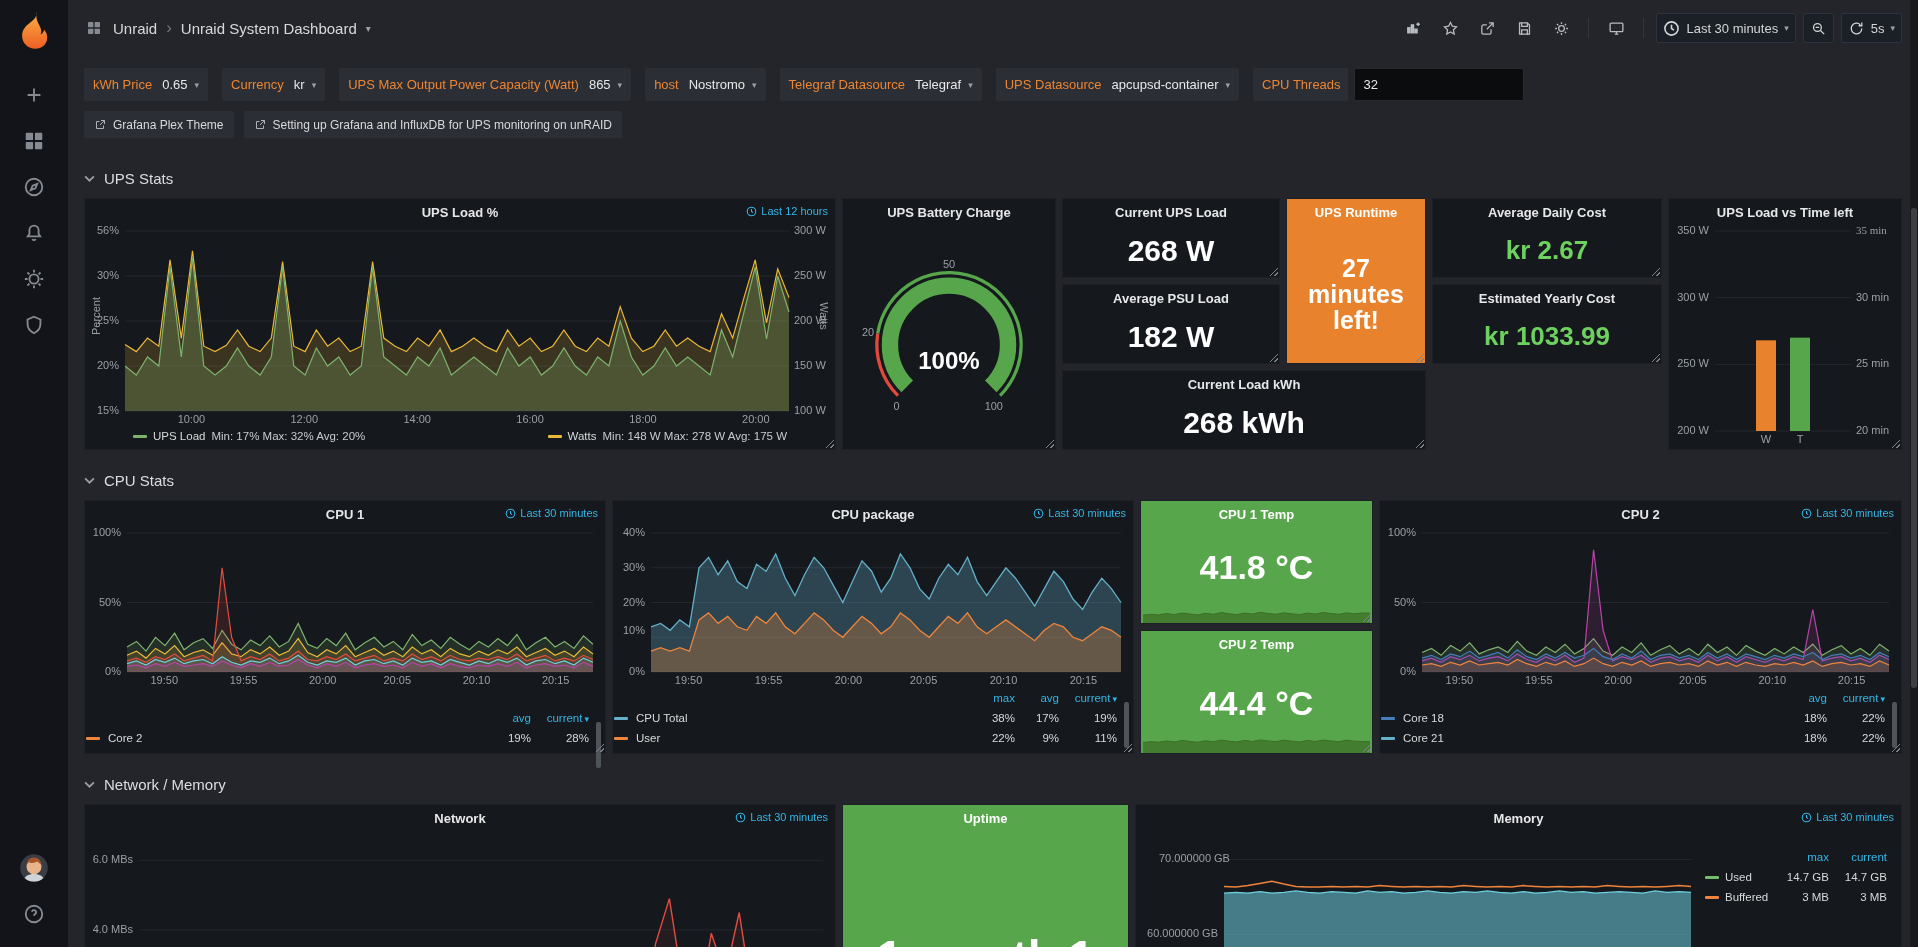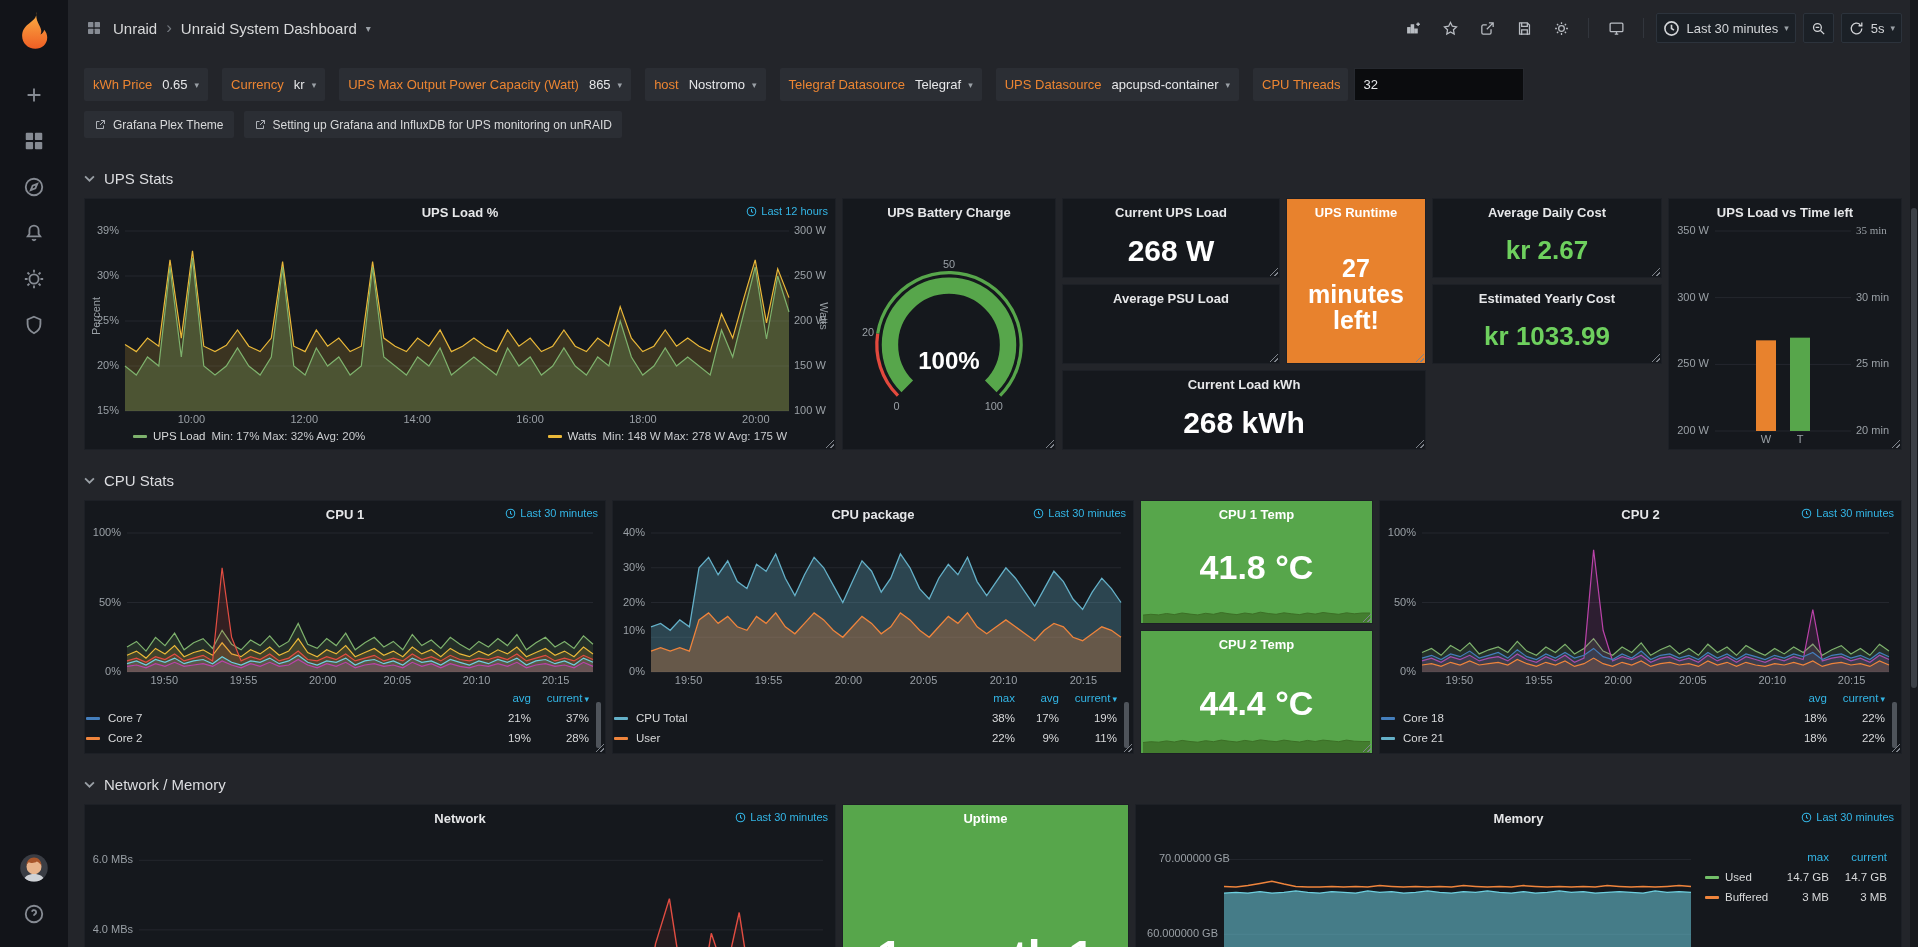--- a/index.html
+++ b/index.html
@@ -346,21 +346,21 @@
             <line x1="40" x2="704" y1="6" y2="6" stroke="#24272e" stroke-width="1"></line>
             <line x1="40" x2="704" y1="51" y2="51" stroke="#24272e" stroke-width="1"></line>
             <line x1="40" x2="704" y1="96" y2="96" stroke="#24272e" stroke-width="1"></line>
             <line x1="40" x2="704" y1="141" y2="141" stroke="#24272e" stroke-width="1"></line>
             <line x1="40" x2="704" y1="186" y2="186" stroke="#24272e" stroke-width="1"></line>
             <path d="M40.0 119.4 L51.3 126.6 L62.5 113.1 L73.8 121.2 L85.0 34.8 L96.3 113.1 L107.5 25.8 L118.8 121.2 L130.0 126.6 L141.3 120.3 L152.5 105.0 L163.8 121.2 L175.1 126.6 L186.3 113.1 L197.6 36.6 L208.8 121.2 L220.1 126.6 L231.3 105.0 L242.6 121.2 L253.8 113.1 L265.1 126.6 L276.3 121.2 L287.6 36.6 L298.8 113.1 L310.1 121.2 L321.4 126.6 L332.6 113.1 L343.9 121.2 L355.1 105.0 L366.4 126.6 L377.6 121.2 L388.9 113.1 L400.1 121.2 L411.4 126.6 L422.6 105.0 L433.9 121.2 L445.2 113.1 L456.4 126.6 L467.7 121.2 L478.9 105.0 L490.2 121.2 L501.4 126.6 L512.7 113.1 L523.9 121.2 L535.2 81.6 L546.4 113.1 L557.7 126.6 L568.9 121.2 L580.2 105.0 L591.5 121.2 L602.7 113.1 L614.0 121.2 L625.2 126.6 L636.5 88.8 L647.7 113.1 L659.0 72.6 L670.2 34.8 L681.5 97.8 L692.7 43.8 L704.0 72.6 L704 186 L40 186 Z" fill="#eab839" fill-opacity="0.18" stroke="none"></path>
             <path d="M40.0 119.4 L51.3 126.6 L62.5 113.1 L73.8 121.2 L85.0 34.8 L96.3 113.1 L107.5 25.8 L118.8 121.2 L130.0 126.6 L141.3 120.3 L152.5 105.0 L163.8 121.2 L175.1 126.6 L186.3 113.1 L197.6 36.6 L208.8 121.2 L220.1 126.6 L231.3 105.0 L242.6 121.2 L253.8 113.1 L265.1 126.6 L276.3 121.2 L287.6 36.6 L298.8 113.1 L310.1 121.2 L321.4 126.6 L332.6 113.1 L343.9 121.2 L355.1 105.0 L366.4 126.6 L377.6 121.2 L388.9 113.1 L400.1 121.2 L411.4 126.6 L422.6 105.0 L433.9 121.2 L445.2 113.1 L456.4 126.6 L467.7 121.2 L478.9 105.0 L490.2 121.2 L501.4 126.6 L512.7 113.1 L523.9 121.2 L535.2 81.6 L546.4 113.1 L557.7 126.6 L568.9 121.2 L580.2 105.0 L591.5 121.2 L602.7 113.1 L614.0 121.2 L625.2 126.6 L636.5 88.8 L647.7 113.1 L659.0 72.6 L670.2 34.8 L681.5 97.8 L692.7 43.8 L704.0 72.6 " fill="none" stroke="#eab839" stroke-width="1.2"></path>
             <path d="M40.0 141.0 L51.3 150.0 L62.5 132.0 L73.8 141.0 L85.0 42.0 L96.3 132.0 L107.5 33.0 L118.8 141.0 L130.0 150.0 L141.3 141.0 L152.5 123.0 L163.8 141.0 L175.1 150.0 L186.3 132.0 L197.6 42.0 L208.8 141.0 L220.1 150.0 L231.3 123.0 L242.6 141.0 L253.8 132.0 L265.1 150.0 L276.3 141.0 L287.6 42.0 L298.8 132.0 L310.1 141.0 L321.4 150.0 L332.6 132.0 L343.9 141.0 L355.1 123.0 L366.4 150.0 L377.6 141.0 L388.9 132.0 L400.1 141.0 L411.4 150.0 L422.6 123.0 L433.9 141.0 L445.2 132.0 L456.4 150.0 L467.7 141.0 L478.9 123.0 L490.2 141.0 L501.4 150.0 L512.7 132.0 L523.9 141.0 L535.2 96.0 L546.4 132.0 L557.7 150.0 L568.9 141.0 L580.2 123.0 L591.5 141.0 L602.7 132.0 L614.0 141.0 L625.2 150.0 L636.5 105.0 L647.7 132.0 L659.0 87.0 L670.2 42.0 L681.5 114.0 L692.7 51.0 L704.0 87.0 L704 186 L40 186 Z" fill="#7eb26d" fill-opacity="0.25" stroke="none"></path>
             <path d="M40.0 141.0 L51.3 150.0 L62.5 132.0 L73.8 141.0 L85.0 42.0 L96.3 132.0 L107.5 33.0 L118.8 141.0 L130.0 150.0 L141.3 141.0 L152.5 123.0 L163.8 141.0 L175.1 150.0 L186.3 132.0 L197.6 42.0 L208.8 141.0 L220.1 150.0 L231.3 123.0 L242.6 141.0 L253.8 132.0 L265.1 150.0 L276.3 141.0 L287.6 42.0 L298.8 132.0 L310.1 141.0 L321.4 150.0 L332.6 132.0 L343.9 141.0 L355.1 123.0 L366.4 150.0 L377.6 141.0 L388.9 132.0 L400.1 141.0 L411.4 150.0 L422.6 123.0 L433.9 141.0 L445.2 132.0 L456.4 150.0 L467.7 141.0 L478.9 123.0 L490.2 141.0 L501.4 150.0 L512.7 132.0 L523.9 141.0 L535.2 96.0 L546.4 132.0 L557.7 150.0 L568.9 141.0 L580.2 123.0 L591.5 141.0 L602.7 132.0 L614.0 141.0 L625.2 150.0 L636.5 105.0 L647.7 132.0 L659.0 87.0 L670.2 42.0 L681.5 114.0 L692.7 51.0 L704.0 87.0 " fill="none" stroke="#7eb26d" stroke-width="1.2"></path>
           </svg>
-          <div class="tick" style="left: 0px; top: -1px; width: 34px; text-align: right;">39%</div>
+          <div class="tick" style="left: 0px; top: -1px; width: 34px; text-align: right;">56%</div>
           <div class="tick" style="left: 0px; top: 44px; width: 34px; text-align: right;">30%</div>
           <div class="tick" style="left: 0px; top: 89px; width: 34px; text-align: right;">25%</div>
           <div class="tick" style="left: 0px; top: 134px; width: 34px; text-align: right;">20%</div>
           <div class="tick" style="left: 0px; top: 179px; width: 34px; text-align: right;">15%</div>
           <div class="tick" style="left: 709px; top: -1px;">300 W</div>
           <div class="tick" style="left: 709px; top: 44px;">250 W</div>
           <div class="tick" style="left: 709px; top: 89px;">200 W</div>
           <div class="tick" style="left: 709px; top: 134px;">150 W</div>
           <div class="tick" style="left: 709px; top: 179px;">100 W</div>
           <div class="tick" style="left: 82.4px; top: 188px; width: 48px; text-align: center;">10:00</div>
@@ -423,20 +423,21 @@
         <div class="panel-header">
             <div class="panel-title">Average Daily Cost</div>
           </div>
         <div class="stat-value v-26 c-green">kr 2.67</div>
         <div class="rz"></div>
       </div>
       <div class="panel">
         <div class="panel-header">
             <div class="panel-title">Average PSU Load</div>
           </div>
+        <div class="stat-value v-30 c-white">182 W</div>
         <div class="rz"></div>
       </div>
       <div class="panel p-kwh">
         <div class="panel-header">
             <div class="panel-title">Current Load kWh</div>
           </div>
         <div class="stat-value v-30 c-white">268 kWh</div>
         <div class="rz"></div>
       </div>
       <div class="panel">
@@ -521,26 +522,20 @@
           <div class="tick" style="left: 288.28px; top: 147px; width: 48px; text-align: center;">20:05</div>
           <div class="tick" style="left: 367.5px; top: 147px; width: 48px; text-align: center;">20:10</div>
           <div class="tick" style="left: 446.72px; top: 147px; width: 48px; text-align: center;">20:15</div>
         </div>
       <div class="legend-table">
         <div class="lt-head g4">
             <span></span>
             <span></span>
             <span class="lt-h">avg</span>
             <span class="lt-h"><span>current</span><span class="sort-caret">▾</span></span>
-          </div>
-        <div class="lt-row g4">
-            <span class="dash" style="background: rgb(68, 126, 188);"></span>
-            <span class="lt-name">Core 7</span>
-            <span class="lt-v">21%</span>
-            <span class="lt-v">37%</span>
           </div>
         <div class="lt-row g4">
             <span class="dash" style="background: rgb(239, 132, 60);"></span>
             <span class="lt-name">Core 2</span>
             <span class="lt-v">19%</span>
             <span class="lt-v">28%</span>
           </div>
         <div class="lt-scroll"></div>
       </div>
       <div class="rz"></div>

